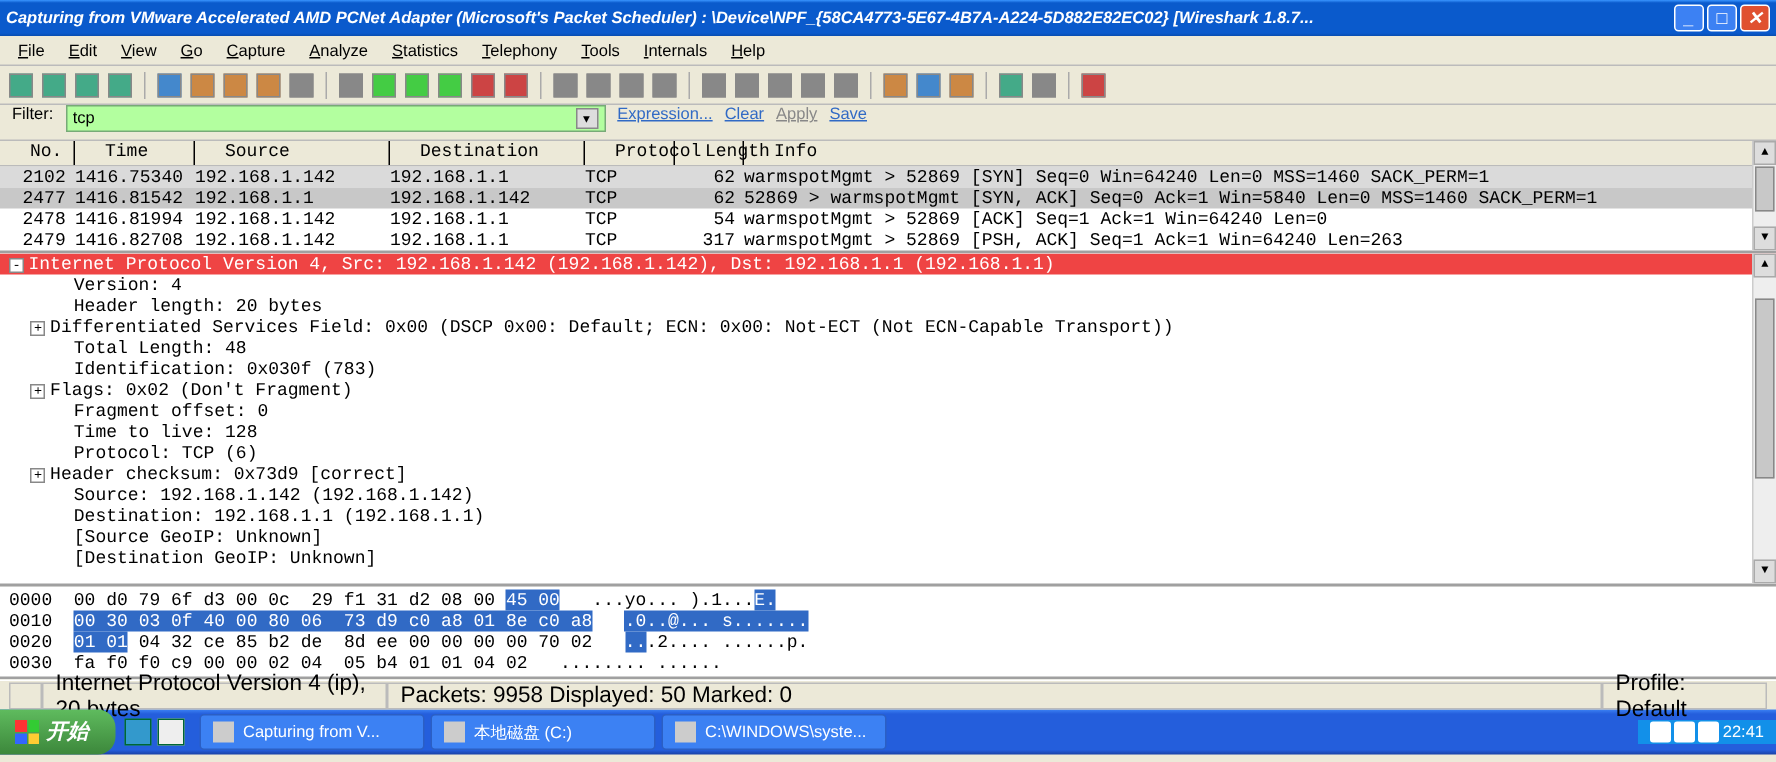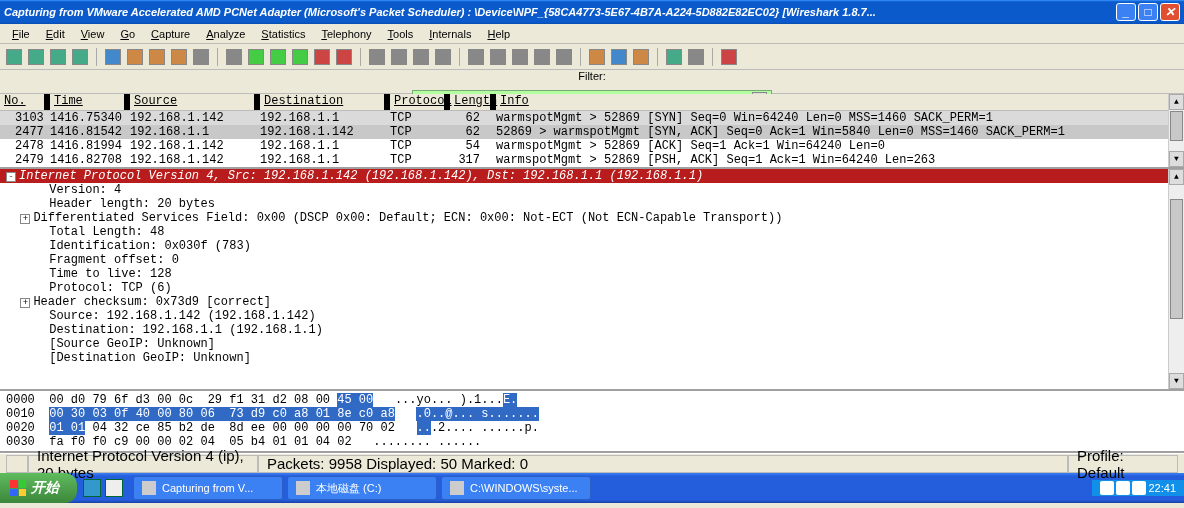--- a/index.html
+++ b/index.html
@@ -9,43 +9,43 @@
 .winbtns { display: flex; gap: 2px; }
 .winbtn { width: 20px; height: 18px; border: 1px solid #fff; border-radius: 3px; display: flex; align-items: center; justify-content: center; color: #fff; font-size: 12px; }
 .winbtn.close { background: #e05030; }
 .winbtn.other { background: #3c81f3; }
 .menubar { background: #ece9d8; height: 20px; display: flex; align-items: center; padding: 0 4px; border-bottom: 1px solid #bbb; }
 .menubar span { padding: 2px 8px; cursor: default; }
 .menubar span u { text-decoration: underline; }
 .toolbar { background: #ece9d8; height: 26px; display: flex; align-items: center; padding: 0 6px; gap: 6px; border-bottom: 1px solid #bbb; }
 .tbtn { width: 16px; height: 16px; border: 1px solid #888; background: #fff; }
 .tsep { width: 1px; height: 18px; background: #aaa; margin: 0 2px; }
-.filterbar { background: #ece9d8; height: 24px; display: flex; align-items: center; padding: 0 8px; gap: 8px; border-bottom: 1px solid #bbb; flex-direction: column; }
+.filterbar { background: #ece9d8; height: 24px; display: flex; align-items: flex-start; padding: 0 8px; gap: 8px; border-bottom: 1px solid #bbb; }
 .filterbar .label { }
 .filterbox { background: #b3ff9f; border: 1px solid #7a7; padding: 1px 4px; width: 360px; height: 18px; display: flex; align-items: center; }
 .filterbox span { flex: 1; }
 .filterbox .ddl { width: 15px; height: 14px; background: #ddd; border: 1px solid #888; text-align: center; font-size: 9px; line-height: 12px; }
 .flink { color: #316ac5; text-decoration: underline; cursor: pointer; }
 .flink.dim { color: #888; }
 .packet-pane { background: #fff; font-family: "Courier New", monospace; font-size: 12px; height: 75px; overflow: hidden; border-bottom: 2px solid #a0a0a0; position: relative; }
 .phdr { display: flex; background: #ece9d8; border-bottom: 1px solid #bbb; height: 17px; }
-.phdr div { padding: 0 4px; border-right: 6px solid #000000; text-decoration: underline; }
+.phdr div { padding: 0 20px; border-right: 1px solid #000000; }
 .prow { display: flex; height: 14px; white-space: pre; }
 .prow.sel { background: #c8c8c8; }
 .prow.syn { background: #dadada; }
 .pc-no { width: 50px; padding-left: 15px; }
 .pc-time { width: 80px; }
 .pc-src { width: 130px; }
 .pc-dst { width: 130px; }
 .pc-proto { width: 60px; }
-.pc-len { width: 46px; text-align: right; padding-right: 16px; }
+.pc-len { width: 46px; text-align: right; padding-right: 6px; }
 .pc-info { flex: 1; }
 .detail-pane { background: #fff; font-family: "Courier New", monospace; font-size: 12px; height: 222px; overflow: hidden; border-bottom: 2px solid #a0a0a0; position: relative; }
 .dline { white-space: pre; height: 14px; padding-left: 6px; }
-.dline.hl { background: #b91c1c; color: #fff; font-style: italic; }
+.dline.hl { background: #ef4444; color: #fff; }
 .dexp { display: inline-block; width: 10px; text-align: center; border: 1px solid #888; font-size: 9px; line-height: 9px; height: 10px; margin-right: 3px; background:#fff; color:#000; }
 .hex-pane { background: #fff; font-family: "Courier New", monospace; font-size: 12px; height: 62px; overflow: hidden; border-bottom: 2px solid #a0a0a0; white-space: pre; padding: 2px 6px; }
 .hexsel { background: #316ac5; color: #fff; }
 .statusbar { background: #ece9d8; height: 20px; border-top: 1px solid #fff; display: flex; align-items: center; padding: 0 6px; font-size: 15px; }
 .sbcell { border: 1px solid #bbb; padding: 1px 8px; height: 18px; display: flex; align-items: center; }
 .sb-icon { width: 14px; height: 14px; background: #d33; border-radius: 50%; margin-right: 6px; }
 .taskbar { background: linear-gradient(to bottom, #3c81f3 0%, #245edc 10%, #245edc 90%, #1941a5 100%); height: 30px; display: flex; align-items: center; color: #fff; }
 .startbtn { background: linear-gradient(to bottom, #5fbb5e 0%, #3c873b 100%); height: 30px; padding: 0 18px 0 10px; border-radius: 0 12px 12px 0; display: flex; align-items: center; font-weight: bold; font-style: italic; font-size: 14px; gap: 5px; }
 .startflag { width: 16px; height: 16px; display: grid; grid-template-columns: 1fr 1fr; grid-template-rows: 1fr 1fr; gap: 1px; }
 .startflag div:nth-child(1){background:#f33;} .startflag div:nth-child(2){background:#3c3;} .startflag div:nth-child(3){background:#36f;} .startflag div:nth-child(4){background:#fc3;}
@@ -141,40 +141,41 @@
   <div class="phdr">
     <div class="pc-no">No.</div>
     <div class="pc-time">Time</div>
     <div class="pc-src">Source</div>
     <div class="pc-dst">Destination</div>
     <div class="pc-proto">Protocol</div>
     <div class="pc-len">Length</div>
     <div class="pc-info">Info</div>
   </div>
   <div id="packet-rows">
-      <div class="prow syn"><div class="pc-no">3103</div><div class="pc-time">1416.75340</div><div class="pc-src">192.168.1.142</div><div class="pc-dst">192.168.1.1</div><div class="pc-proto">TCP</div><div class="pc-len">62</div><div class="pc-info">warmspotMgmt &gt; 52869 [SYN] Seq=0 Win=64240 Len=0 MSS=1460 SACK_PERM=1</div></div>
+      <div class="prow syn"><div class="pc-no">2102</div><div class="pc-time">1416.75340</div><div class="pc-src">192.168.1.142</div><div class="pc-dst">192.168.1.1</div><div class="pc-proto">TCP</div><div class="pc-len">62</div><div class="pc-info">warmspotMgmt &gt; 52869 [SYN] Seq=0 Win=64240 Len=0 MSS=1460 SACK_PERM=1</div></div>
       <div class="prow sel"><div class="pc-no">2477</div><div class="pc-time">1416.81542</div><div class="pc-src">192.168.1.1</div><div class="pc-dst">192.168.1.142</div><div class="pc-proto">TCP</div><div class="pc-len">62</div><div class="pc-info">52869 &gt; warmspotMgmt [SYN, ACK] Seq=0 Ack=1 Win=5840 Len=0 MSS=1460 SACK_PERM=1</div></div>
       <div class="prow "><div class="pc-no">2478</div><div class="pc-time">1416.81994</div><div class="pc-src">192.168.1.142</div><div class="pc-dst">192.168.1.1</div><div class="pc-proto">TCP</div><div class="pc-len">54</div><div class="pc-info">warmspotMgmt &gt; 52869 [ACK] Seq=1 Ack=1 Win=64240 Len=0</div></div>
       <div class="prow "><div class="pc-no">2479</div><div class="pc-time">1416.82708</div><div class="pc-src">192.168.1.142</div><div class="pc-dst">192.168.1.1</div><div class="pc-proto">TCP</div><div class="pc-len">317</div><div class="pc-info">warmspotMgmt &gt; 52869 [PSH, ACK] Seq=1 Ack=1 Win=64240 Len=263</div></div>
       <div class="prow "><div class="pc-no">2480</div><div class="pc-time">1416.83098</div><div class="pc-src">192.168.1.1</div><div class="pc-dst">192.168.1.142</div><div class="pc-proto">TCP</div><div class="pc-len">60</div><div class="pc-info">52869 &gt; warmspotMgmt [ACK] Seq=1 Ack=264 Win=5577 Len=0</div></div>
     </div>
   <div class="scrollbar-v">
     <div class="sarr">▲</div>
     <div class="sthumb" style="top:17px;height:30px"></div>
     <div class="sarr" style="position:absolute;bottom:0;left:0;right:0">▼</div>
   </div>
 </div>
 
 <div class="detail-pane" id="detail-pane">
   <div class="dline hl"><span class="dexp">-</span>Internet Protocol Version 4, Src: 192.168.1.142 (192.168.1.142), Dst: 192.168.1.1 (192.168.1.1)</div>
     <div class="dline">      Version: 4</div>
     <div class="dline">      Header length: 20 bytes</div>
     <div class="dline">  <span class="dexp">+</span>Differentiated Services Field: 0x00 (DSCP 0x00: Default; ECN: 0x00: Not-ECT (Not ECN-Capable Transport))</div>
     <div class="dline">      Total Length: 48</div>
     <div class="dline">      Identification: 0x030f (783)</div>
+    <div class="dline">  <span class="dexp">+</span>Flags: 0x02 (Don't Fragment)</div>
     <div class="dline">      Fragment offset: 0</div>
     <div class="dline">      Time to live: 128</div>
     <div class="dline">      Protocol: TCP (6)</div>
     <div class="dline">  <span class="dexp">+</span>Header checksum: 0x73d9 [correct]</div>
     <div class="dline">      Source: 192.168.1.142 (192.168.1.142)</div>
     <div class="dline">      Destination: 192.168.1.1 (192.168.1.1)</div>
     <div class="dline">      [Source GeoIP: Unknown]</div>
     <div class="dline">      [Destination GeoIP: Unknown]</div>
     <div class="scrollbar-v">
     <div class="sarr">▲</div>

